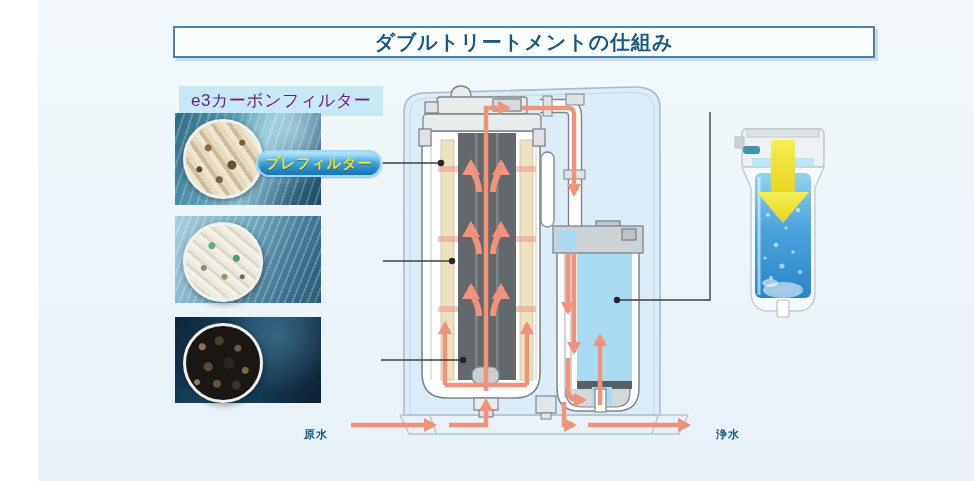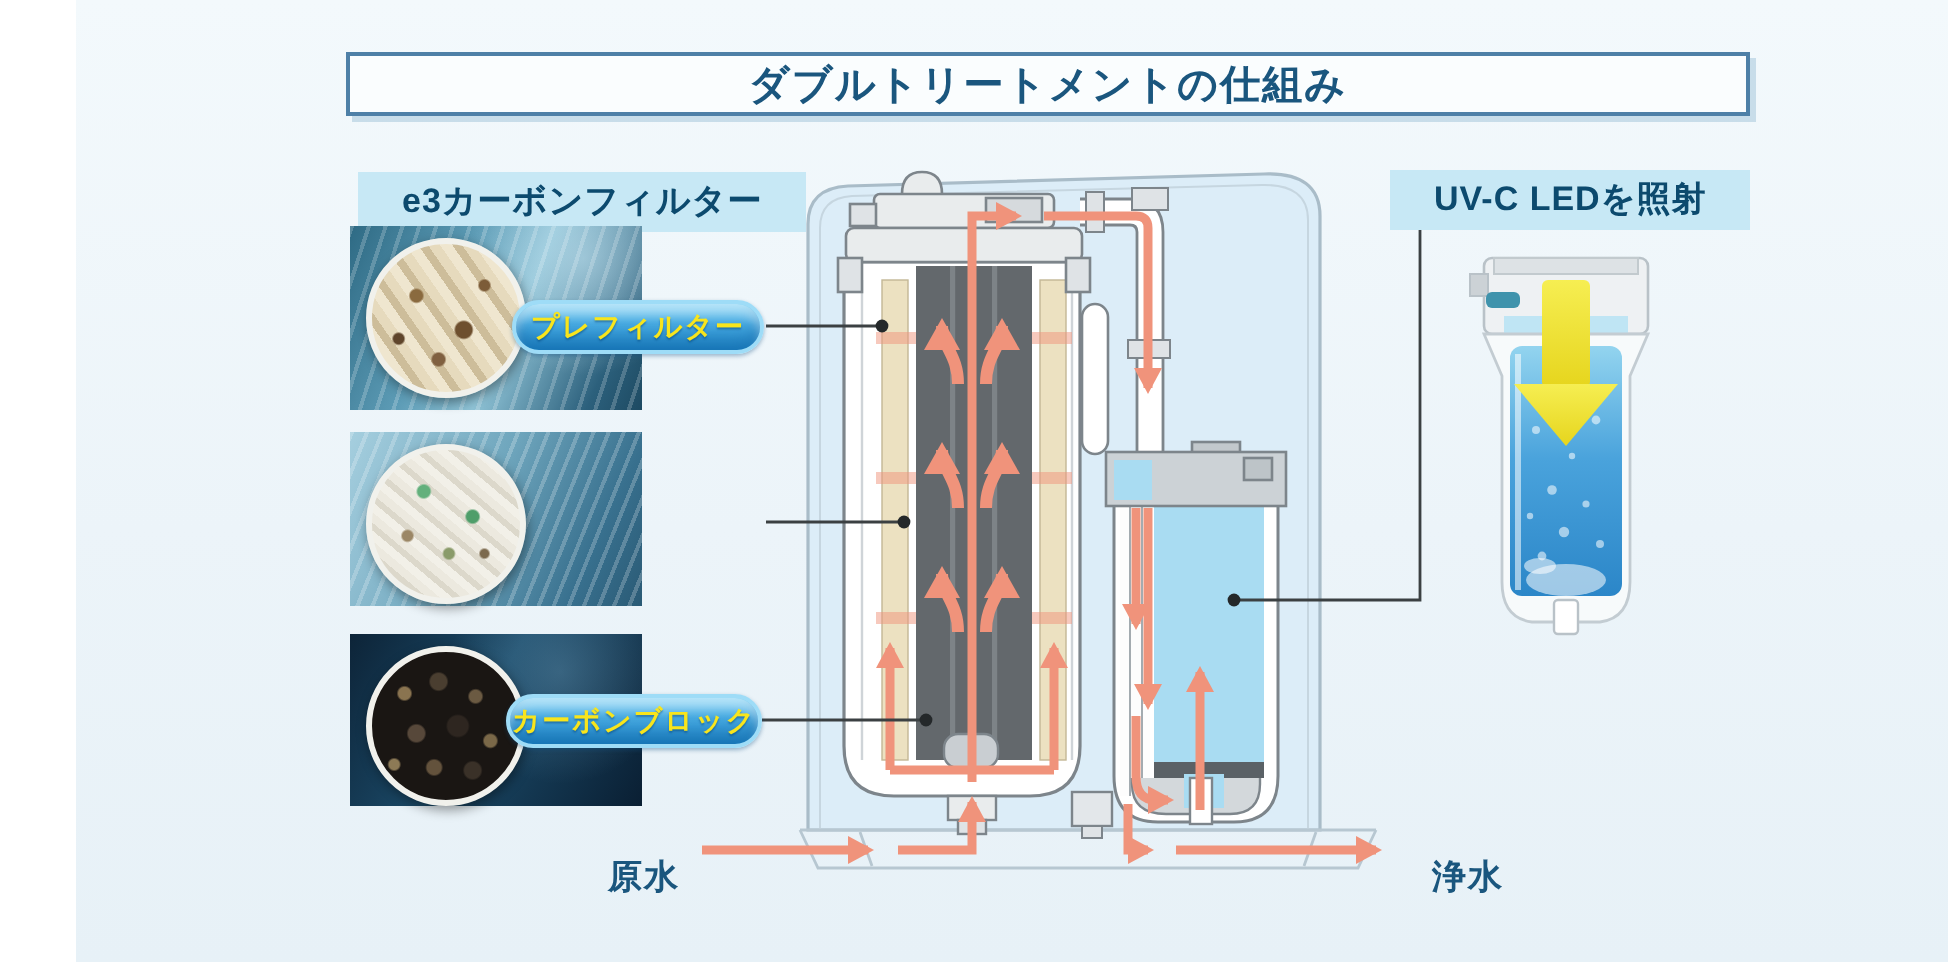--- a/index.html
+++ b/index.html
@@ -10,23 +10,23 @@
     margin-left:38px;
   }
   .title-box{
     position:absolute;left:135px;top:26px;width:698px;height:28px;
     border:2px solid #4e80a7;background:#fafdfe;
     box-shadow:3px 3px 0 rgba(165,198,218,.55);
     display:flex;align-items:center;justify-content:center;
   }
   .title-box span{font-size:20px;font-weight:bold;color:#1a567e;letter-spacing:1px;}
   .hdr{
-    position:absolute;background:#c7e8f5;color:#0c4a6e;
-    font-weight:bold;font-size:17px;letter-spacing:.5px;
-    padding:3px 22px 4px;white-space:nowrap;
+    position:absolute;background:#c7e8f5;color:#701a75;
+    font-weight:normal;font-size:17px;letter-spacing:.5px;
+    padding:3px 12px 4px;white-space:nowrap;
   }
   #hdr-left{left:141px;top:86px;}
   #hdr-right{left:657px;top:85px;}
   .photo{position:absolute;left:137px;width:146px;}
   #photo1{top:113px;height:92px;
     background:
       repeating-linear-gradient(108deg,rgba(255,255,255,.20) 0 2px,rgba(255,255,255,0) 2px 8px),
       radial-gradient(circle at 80% 18%,rgba(200,230,243,.55),transparent 42%),
       linear-gradient(115deg,#2e6a84 0%,#5d9cb6 35%,#8fc3d6 55%,#2c607c 85%,#1d4a62 100%);}
   #photo2{top:216px;height:87px;
@@ -69,21 +69,21 @@
     border:2px solid #9edcf7;
     box-shadow:0 1px 2px rgba(20,80,130,.4),inset 0 5px 5px rgba(255,255,255,.35),inset 0 -6px 8px rgba(10,80,140,.3);
     color:#f8e51c;font-weight:bold;font-size:14px;letter-spacing:1px;
     display:flex;align-items:center;justify-content:center;
     text-shadow:0 1px 1px rgba(0,60,110,.45);
     font-family:Liberation Serif, serif;
   }
   #pill1{left:218px;top:150px;width:126px;}
   #pill2{left:214px;top:248px;width:132px;}
   #pill3{left:215px;top:347px;width:128px;}
-  .flowlabel{position:absolute;font-size:17px;font-weight:bold;color:#1a567e;letter-spacing:1px;}
+  .flowlabel{position:absolute;font-size:11px;font-weight:bold;color:#1a567e;letter-spacing:1px;}
   #inlet{left:266px;top:427px;}
   #outlet{left:678px;top:427px;}
   svg{position:absolute;left:0;top:0;}
 </style>
 </head>
 <body>
 
 <div id="stage">
 
   <svg width="974" height="481" viewBox="0 0 974 481">
@@ -241,31 +241,29 @@
       </g>
       <rect x="739" y="300" width="12" height="17" rx="2" fill="#ffffff" stroke="#b9c2c8" stroke-width="1.2"></rect>
     </g>
   </svg>
 
   <div class="title-box">
     <span>ダブルトリートメントの仕組み</span>
   </div>
 
   <div class="hdr" id="hdr-left">e3カーボンフィルター</div>
-  <div class="hdr" id="hdr-right">UV-C LEDを照射</div>
 
   <div class="photo" id="photo1">
     <div class="circle" id="circle1"></div>
   </div>
   <div class="photo" id="photo2">
     <div class="circle" id="circle2"></div>
   </div>
   <div class="photo" id="photo3">
     <div class="circle" id="circle3"></div>
   </div>
 
   <div class="pill" id="pill1">プレフィルター</div>
-  <div class="pill" id="pill3">カーボンブロック</div>
 
   <div class="flowlabel" id="inlet">原水</div>
   <div class="flowlabel" id="outlet">浄水</div>
 
 </div>
 
 </body></html>

